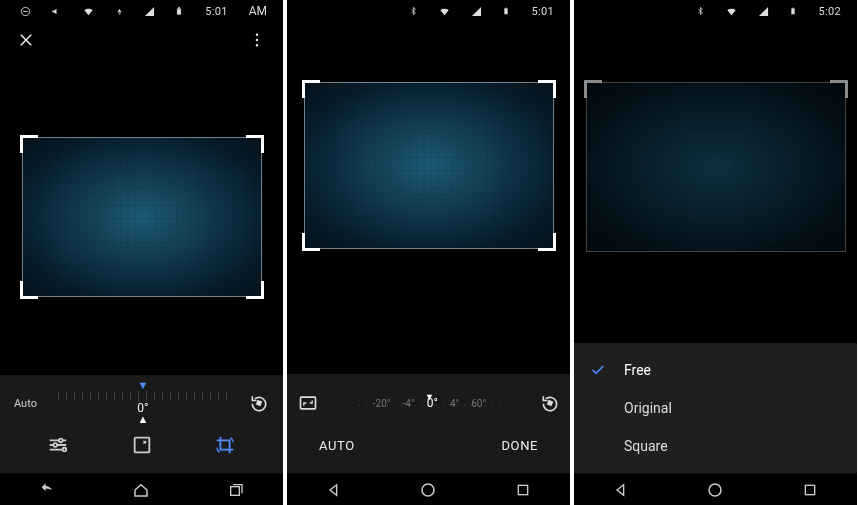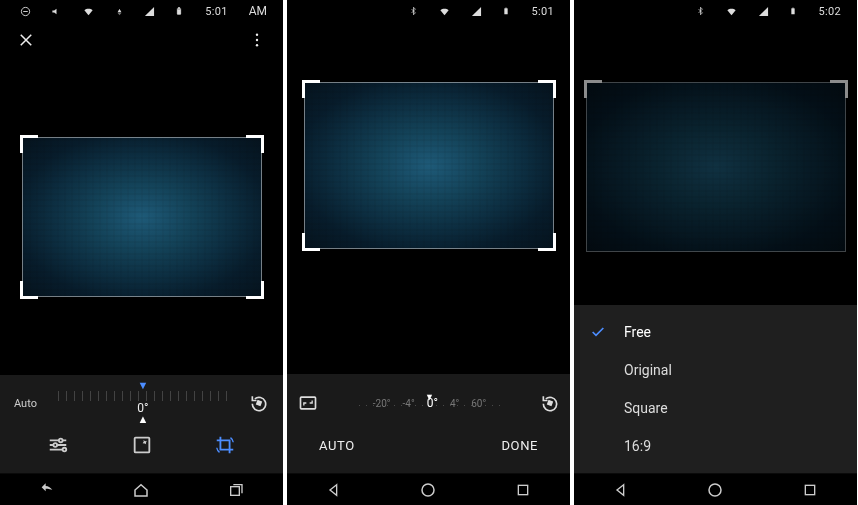--- a/index.html
+++ b/index.html
@@ -435,23 +435,20 @@
           </svg>
         </span>
       <span>Free</span>
     </div>
     <div class="aspect-item">
       <span>Original</span>
     </div>
     <div class="aspect-item">
       <span>Square</span>
     </div>
-    <div class="aspect-item">
-      <span>16:9</span>
-    </div>
   </div>
 
   <div class="navbar">
     <span class="nav-icon">
         <svg width="16" height="16" viewBox="0 0 24 24" fill="none" stroke="#ccc" stroke-width="2">
           <path d="M16 4L6 12l10 8V4z"></path>
         </svg>
       </span>
     <span class="nav-icon">
         <svg width="18" height="18" viewBox="0 0 24 24" fill="none" stroke="#ccc" stroke-width="2">

